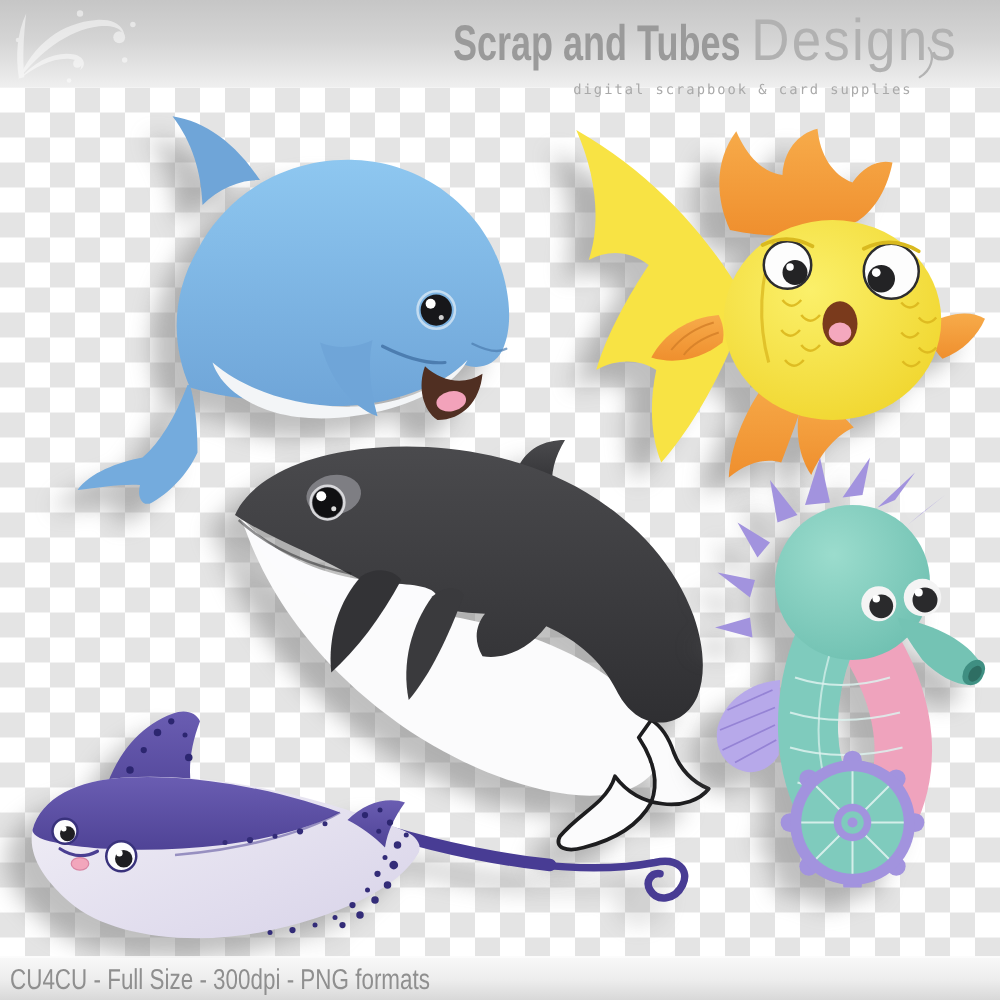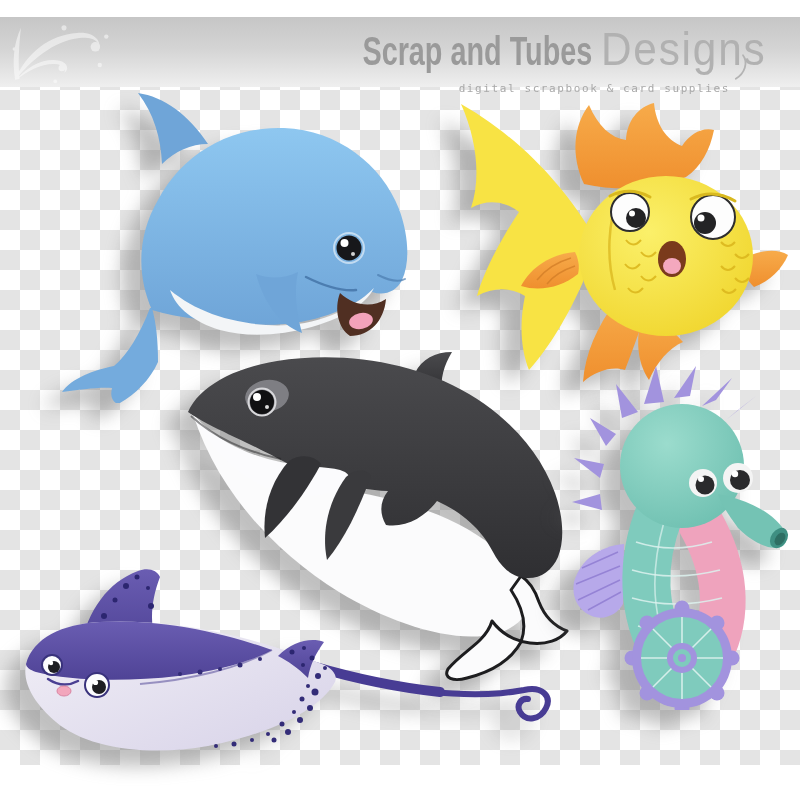--- a/index.html
+++ b/index.html
@@ -1,20 +1,20 @@
 <!DOCTYPE html>
 <html><head>
 <meta charset="utf-8">
 <style>
   html,body{margin:0;padding:0;background:#fff;}
   .sheet{position:relative;width:800px;height:800px;overflow:hidden;
          font-family:"Liberation Sans",sans-serif;background:#fff;}
 
   
-  .header{position:absolute;left:0;top:17px;width:800px;height:70px;
+  .header{position:absolute;left:0;top:0;width:800px;height:70px;
           background:linear-gradient(180deg,#c6c6c6 0%,#d4d4d4 45%,#efefef 100%);}
   .flourish{position:absolute;left:8px;top:5px;width:112px;height:62px;}
   .brand{position:absolute;top:8px;right:15px;display:flex;align-items:baseline;gap:9px;line-height:1;}
   .brand-bold{font-size:40px;font-weight:bold;color:#9a9a9a;letter-spacing:0px;
               display:inline-block;transform:scaleX(.72);transform-origin:100% 100%;white-space:nowrap;}
   .brand-light{font-size:47px;font-weight:400;color:#b1b1b1;letter-spacing:2px;
                display:inline-block;transform:scaleX(.90);transform-origin:0 100%;white-space:nowrap;}
   .tagline{position:absolute;top:49px;right:70px;font-family:"DejaVu Sans Mono",monospace;
            font-size:11px;letter-spacing:1.6px;color:#a9a9a9;white-space:nowrap;margin-top:16px;}
   .tagline-swoosh{position:absolute;right:48px;top:36px;width:18px;height:28px;}
@@ -317,14 +317,17 @@
     <circle cx="32" cy="97" r="10" fill="#fcfcfe" stroke="#39327c" stroke-width="2"></circle>
     <circle cx="34" cy="99" r="6" fill="#1e1e22"></circle>
       <circle cx="31" cy="95" r="2.2" fill="#fff"></circle>
     <circle cx="77" cy="117" r="12" fill="#fcfcfe" stroke="#39327c" stroke-width="2"></circle>
     <circle cx="79" cy="119" r="7" fill="#1e1e22"></circle>
       <circle cx="75.5" cy="114.5" r="2.6" fill="#fff"></circle>
     <path d="M28,111 Q43,121 58,113" stroke="#4a3f92" stroke-width="2.5" fill="none" stroke-linecap="round"></path>
     <ellipse cx="44" cy="123" rx="7" ry="5" fill="#f2a6bc" stroke="#d985a3" stroke-width="1"></ellipse>
   </svg>
 
+  <div class="footer">
+    <span class="footer-text">CU4CU - Full Size - 300dpi - PNG formats</span>
+  </div>
 
 </div>
 
 </body></html>

